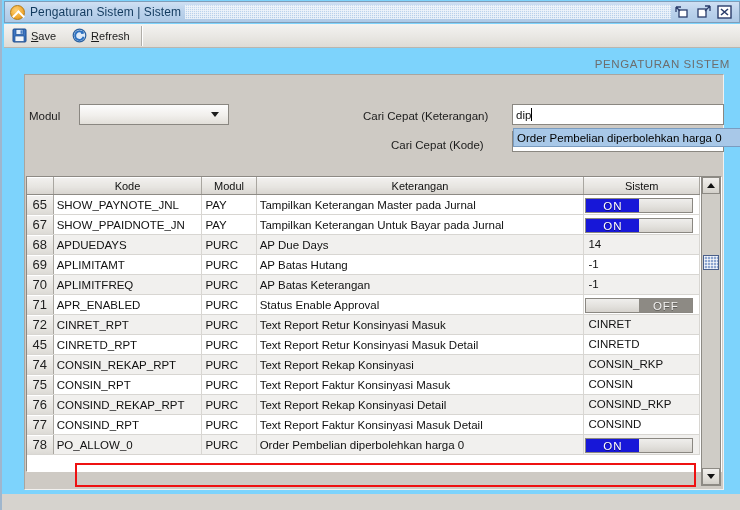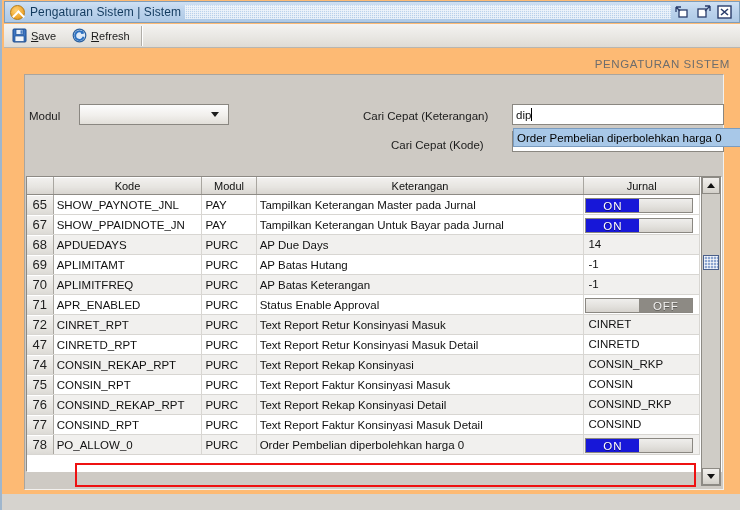--- a/index.html
+++ b/index.html
@@ -5,21 +5,21 @@
   html,body{margin:0;padding:0;}
   body{
     width:740px;height:510px;overflow:hidden;
     font-family:"Liberation Sans",sans-serif;
     font-size:11px;
     background:#d6d3ce;
     -webkit-font-smoothing:none;
   }
   .window{
     position:absolute;left:0;top:0;width:740px;height:510px;
-    background:#fdba74;
+    background:#7dd3fc;
     border-left:2px solid #9fb6cd;
     border-right:0px solid #9fb6cd;
     box-sizing:border-box;
   }
   
   .titlebar{
     position:absolute;left:2px;top:1px;width:736px;height:22px;
     background:linear-gradient(to bottom,#cfe0f3 0%,#bcd3ec 45%,#aec9e6 100%);
     border:1px solid #7f9db9;
     box-sizing:border-box;
@@ -282,21 +282,21 @@
           <col class="col-modul">
           <col class="col-ket">
           <col class="col-set">
       </colgroup>
       <thead>
         <tr>
           <th></th>
           <th>Kode</th>
           <th>Modul</th>
           <th>Keterangan</th>
-          <th>Jurnal</th>
+          <th>Sistem</th>
         </tr>
       </thead>
       <tbody id="tbody">
           <tr>
             <td class="rownum">65</td>
             <td>SHOW_PAYNOTE_JNL</td>
             <td>PAY</td>
             <td>Tampilkan Keterangan Master pada Jurnal</td>
             <td class="setting">
               <div class="toggle">
@@ -359,21 +359,21 @@
           <tr class="alt">
             <td class="rownum">72</td>
             <td>CINRET_RPT</td>
             <td>PURC</td>
             <td>Text Report Retur Konsinyasi Masuk</td>
             <td class="setting">
               <div class="sval">CINRET</div>
             </td>
           </tr>
           <tr>
-            <td class="rownum">47</td>
+            <td class="rownum">45</td>
             <td>CINRETD_RPT</td>
             <td>PURC</td>
             <td>Text Report Retur Konsinyasi Masuk Detail</td>
             <td class="setting">
               <div class="sval">CINRETD</div>
             </td>
           </tr>
           <tr class="alt">
             <td class="rownum">74</td>
             <td>CONSIN_REKAP_RPT</td>

